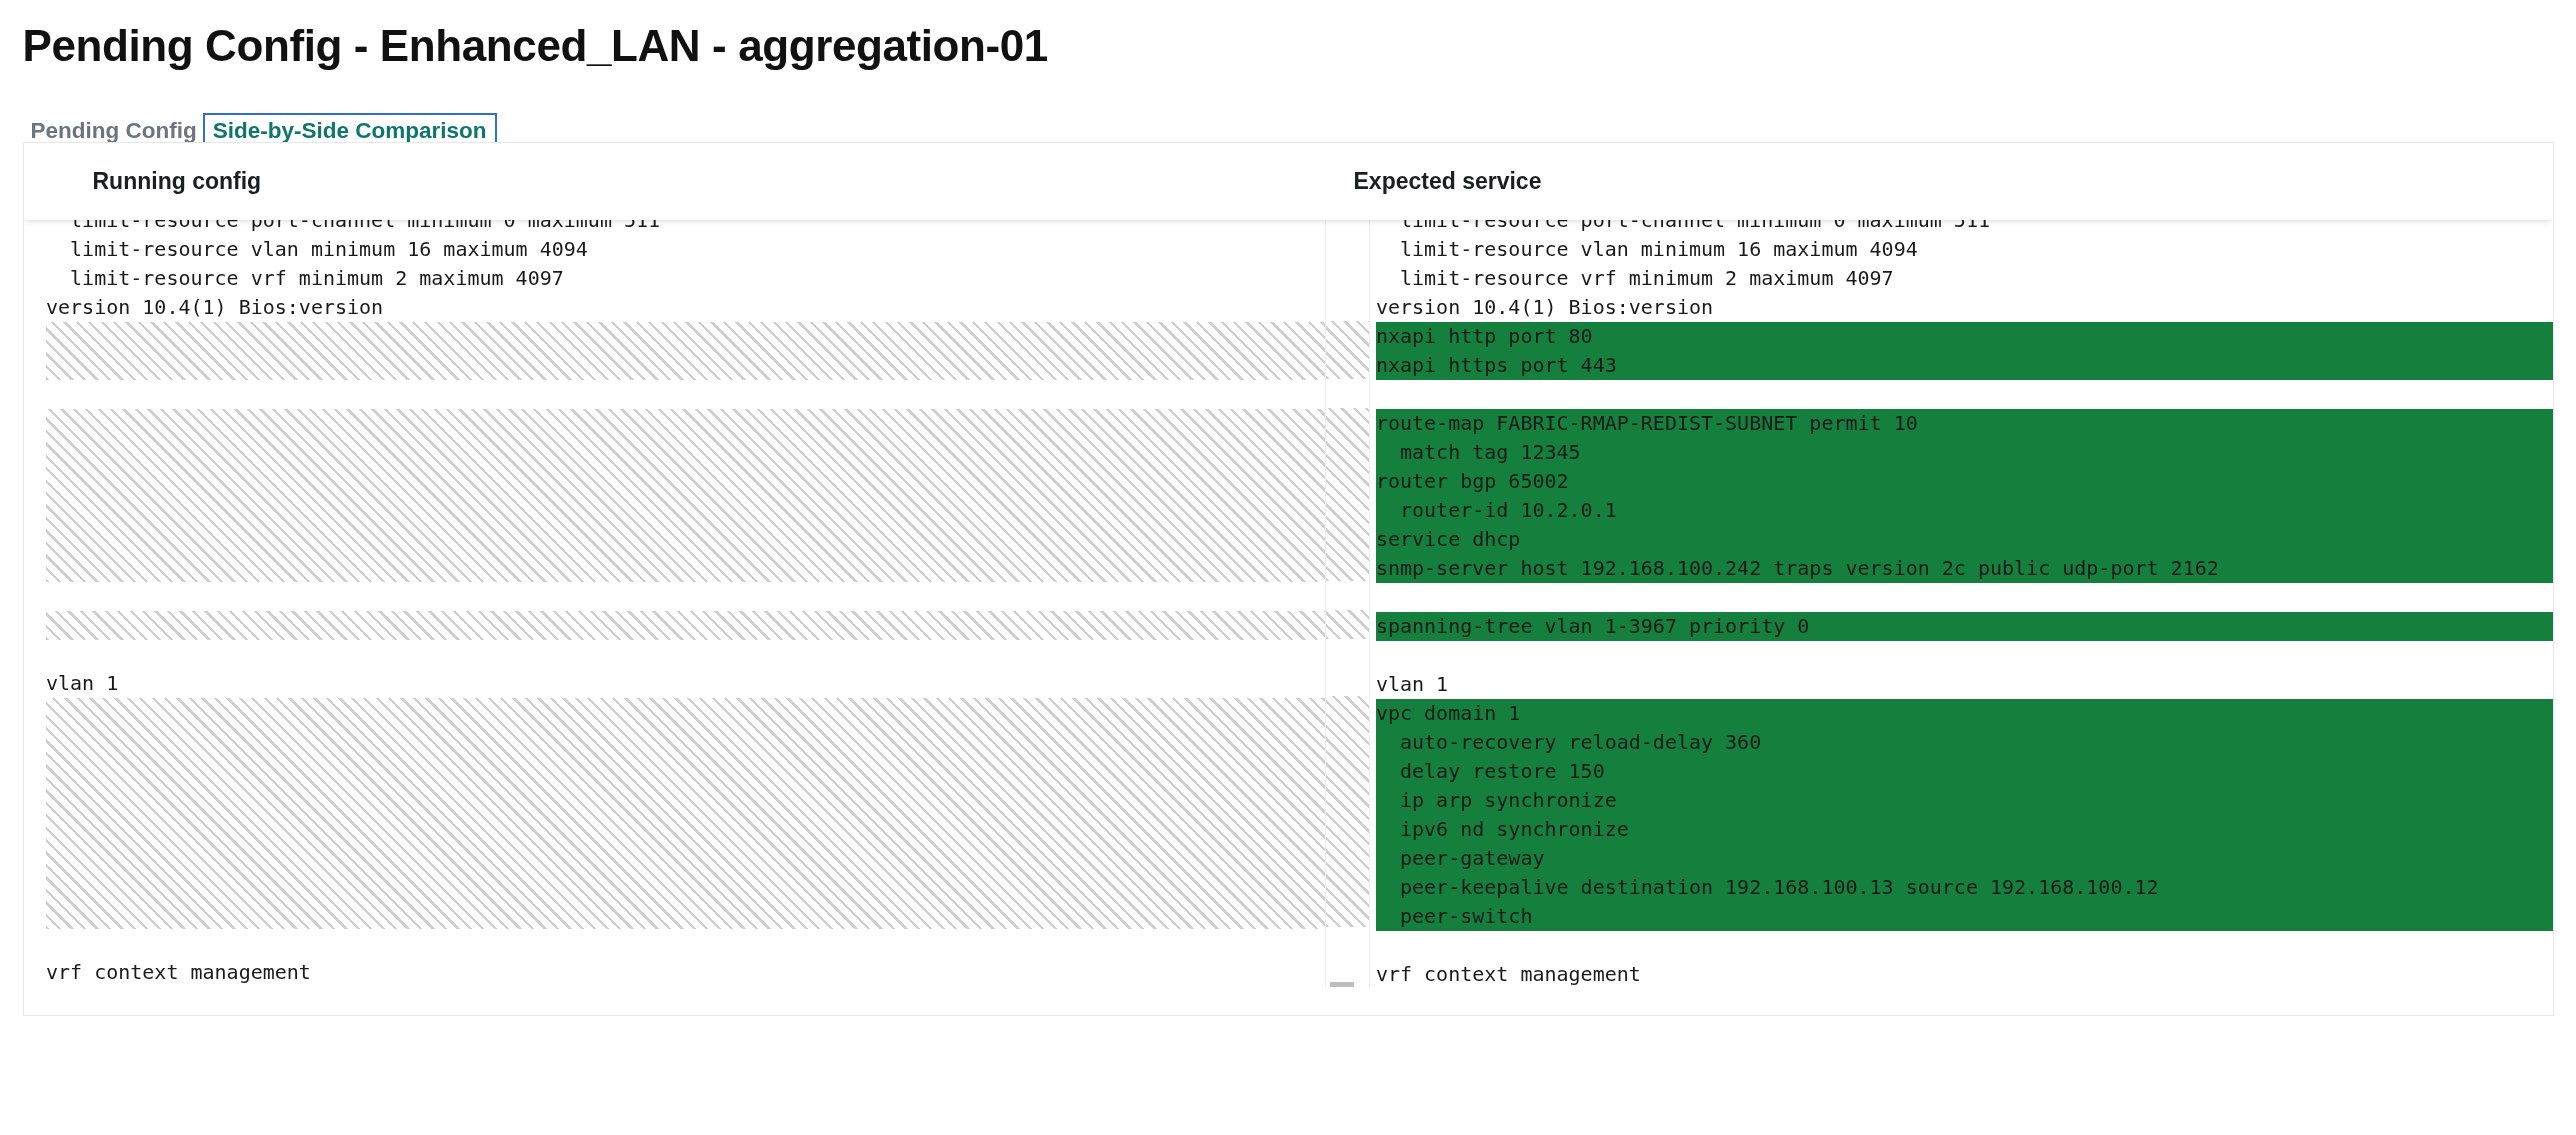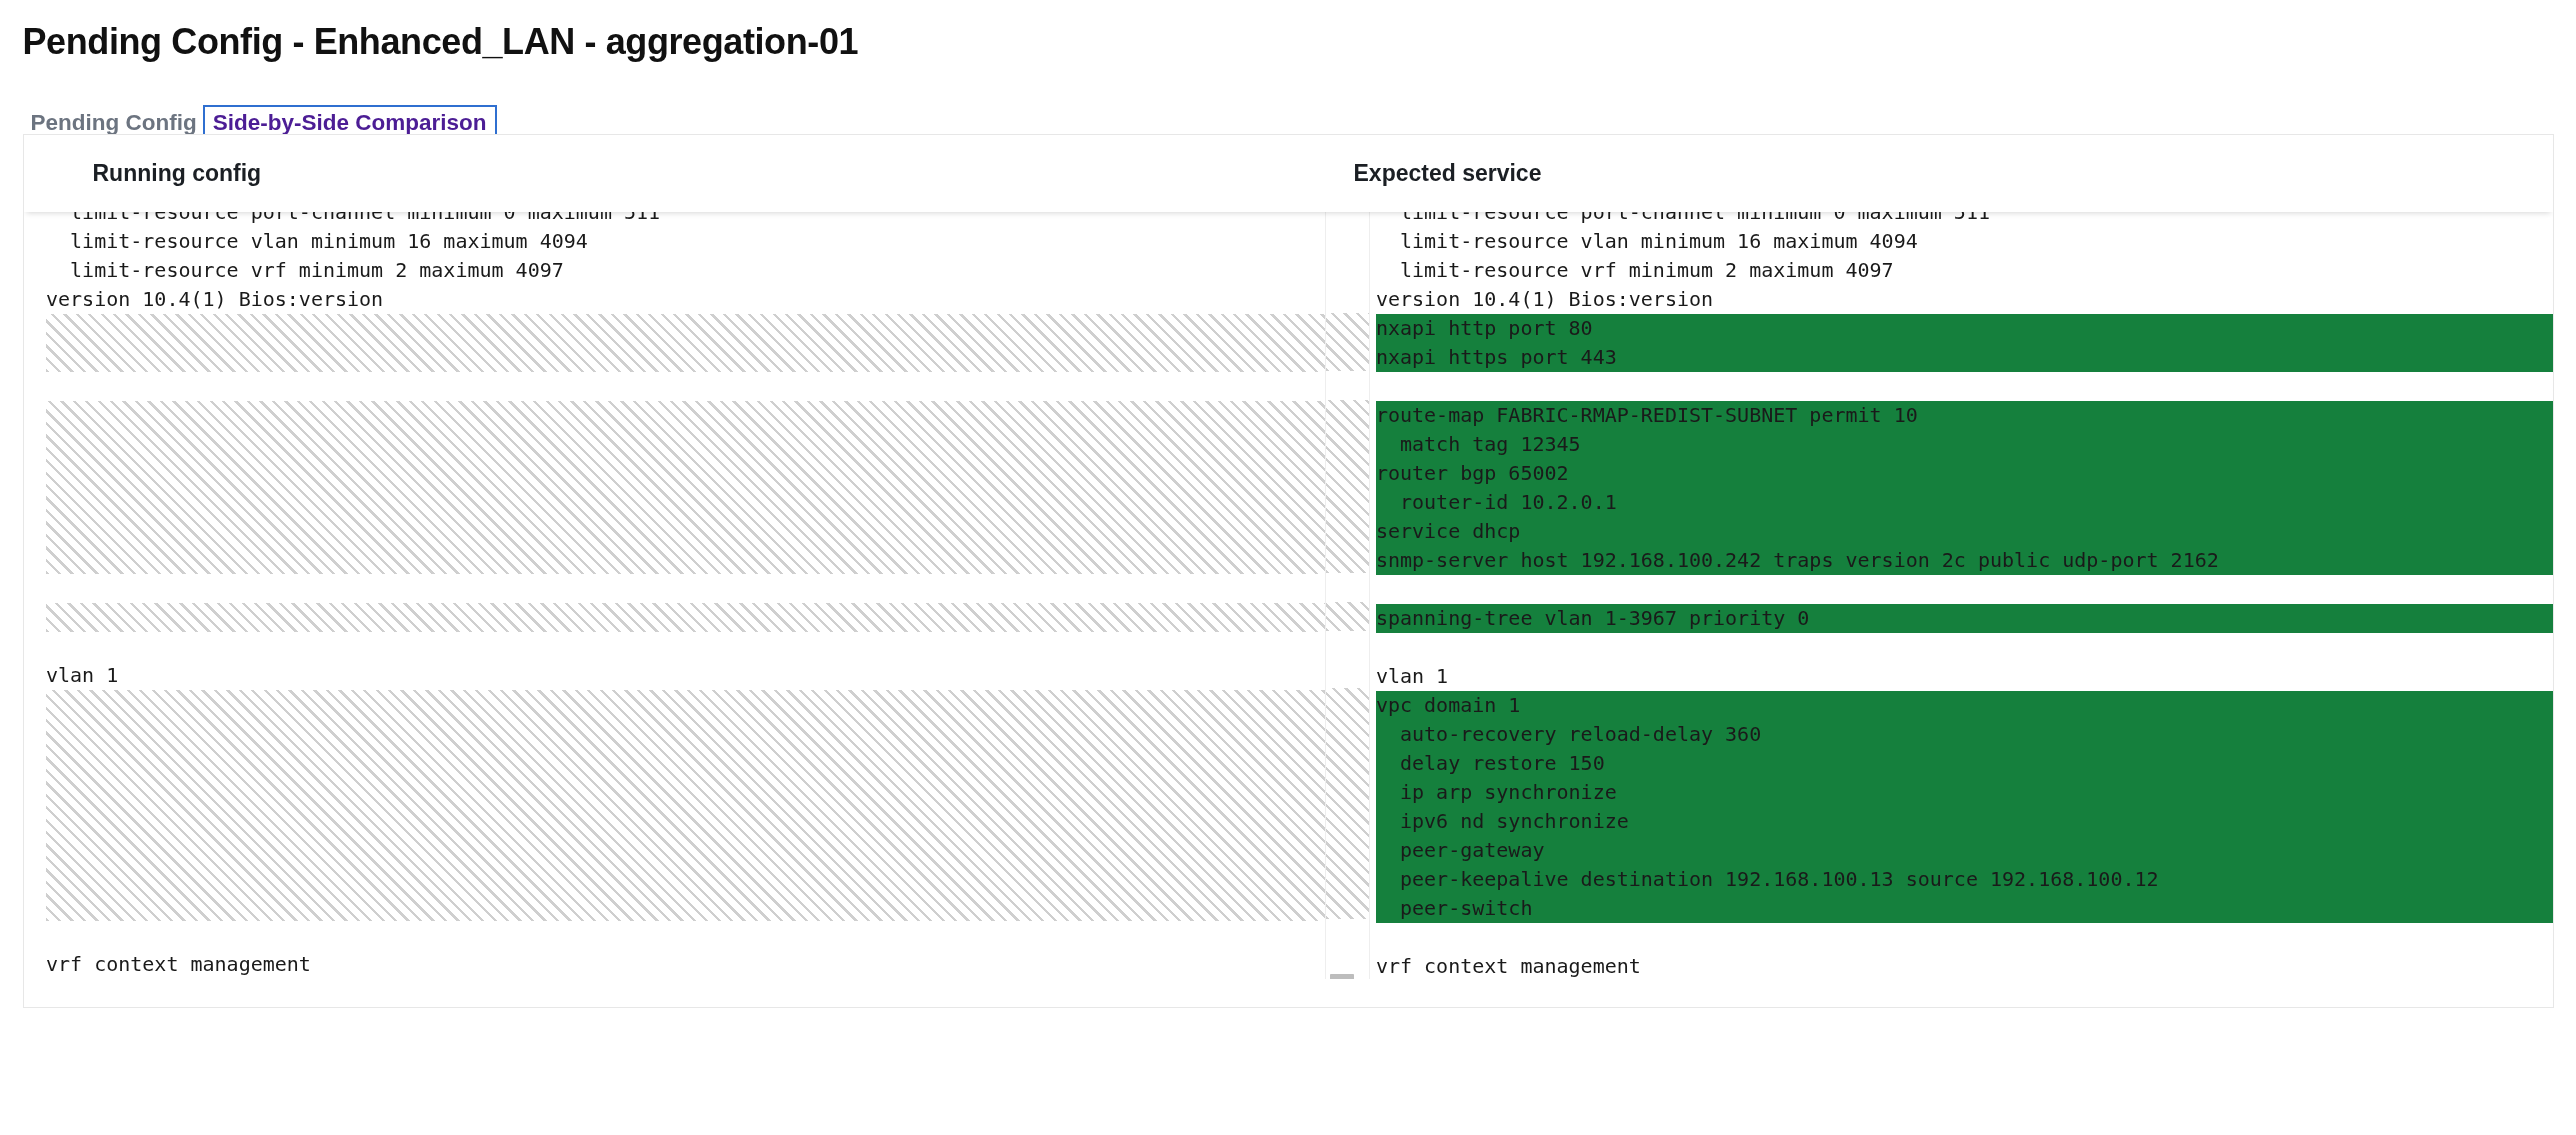--- a/index.html
+++ b/index.html
@@ -7,21 +7,21 @@
   html, body {
     width: 2576px;
     height: 1136px;
     background: #ffffff;
     font-family: "Liberation Sans", sans-serif;
     overflow: hidden;
   }
 
   
   .page-title {
-    font-size: 36px;
+    font-size: 44px;
     font-weight: 700;
     color: #111111;
     letter-spacing: -0.4px;
     padding: 21px 0 0 22.5px;
     white-space: nowrap;
   }
 
   
   .tabstrip {
     display: flex;
@@ -36,21 +36,21 @@
     color: #6c7480;
     padding: 3.2px 8px 8px 8px;
     white-space: nowrap;
     background: transparent;
     border: none;
     font-family: "Liberation Sans", sans-serif;
     cursor: pointer;
     position: relative;
   }
   .tab.selected {
-    color: #4c1d95;
+    color: #0f766e;
     outline: 2.4px solid #2f6fd0;
     outline-offset: 0;
   }
   .tab.selected::after {
     content: "";
     position: absolute;
     left: -2.4px;
     right: -2.4px;
     top: 100%;
     height: 21px;

